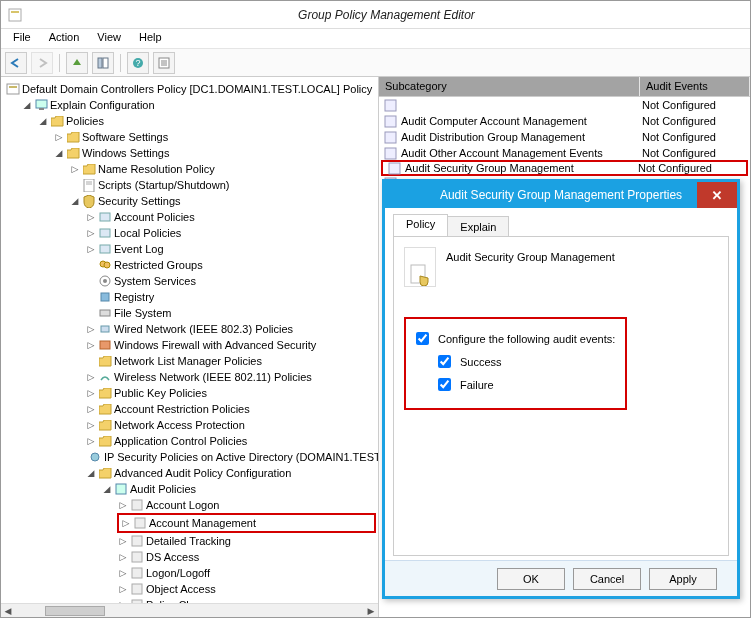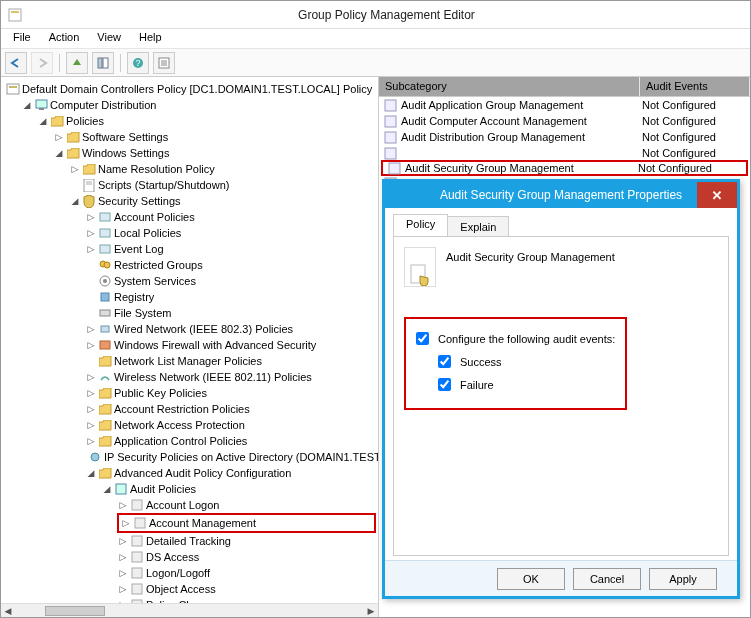--- a/index.html
+++ b/index.html
@@ -15,21 +15,21 @@
   }
   .titlebar {
     height: 28px;
     background: #fff;
     border-bottom: 1px solid #ddd;
     display: flex;
     align-items: center;
     padding: 0 6px;
   }
   .titlebar .icon { width: 16px; height: 16px; margin-right: 6px; display:flex;align-items:center;justify-content:center;}
-  .titlebar .title { flex:1; text-align:center; font-size:12px; color:#222; }
+  .titlebar .title { flex:1; text-align:center; font-size:12px; color:#222;font-style:italic; }
   .menubar {
     height: 20px;
     display:flex;
     align-items:flex-start;
     padding: 0 4px;
     gap: 2px;
     border-bottom: 1px solid #e5e5e5;
   }
   .menubar .mitem { padding: 2px 8px; cursor:default; }
   .toolbar {
@@ -260,21 +260,21 @@
         <ul>
           <li>
             <div class="row">
                 <span class="exp">◢</span>
                 <span class="node-icon">
                   <svg width="13" height="12">
                     <rect x="1" y="1" width="11" height="8" fill="#cfe" stroke="#58a"></rect>
                     <rect x="4" y="9" width="5" height="2" fill="#888"></rect>
                   </svg>
                 </span>
-                <span>Computer Distribution</span>
+                <span>Explain Configuration</span>
               </div>
             <ul>
               <li>
                 <div class="row">
                     <span class="exp">◢</span>
                     <span class="folder-icon">
                       <svg class="folder-svg">
                         <path d="M0 2 L4 2 L5 0 L12 0 L12 10 L0 10 Z" fill="#f4d16a" stroke="#c4a030"></path>
                       </svg>
                     </span>
@@ -657,21 +657,20 @@
       <div class="col col-evt">Audit Events</div>
     </div>
     <div class="listbody">
       <div class="lrow">
           <div class="c1">
             <span class="node-icon">
               <svg width="13" height="13">
                 <rect x="1" y="1" width="11" height="11" fill="#eef" stroke="#99b"></rect>
               </svg>
             </span>
-            <span>Audit Application Group Management</span>
           </div>
           <div class="c2">Not Configured</div>
         </div>
       <div class="lrow">
           <div class="c1">
             <span class="node-icon">
               <svg width="13" height="13">
                 <rect x="1" y="1" width="11" height="11" fill="#eef" stroke="#99b"></rect>
               </svg>
             </span>
@@ -690,20 +689,21 @@
           </div>
           <div class="c2">Not Configured</div>
         </div>
       <div class="lrow">
           <div class="c1">
             <span class="node-icon">
               <svg width="13" height="13">
                 <rect x="1" y="1" width="11" height="11" fill="#eef" stroke="#99b"></rect>
               </svg>
             </span>
+            <span>Audit Other Account Management Events</span>
           </div>
           <div class="c2">Not Configured</div>
         </div>
       <div class="lrow hl">
           <div class="c1">
             <span class="node-icon">
               <svg width="13" height="13">
                 <rect x="1" y="1" width="11" height="11" fill="#eef" stroke="#99b"></rect>
               </svg>
             </span>

